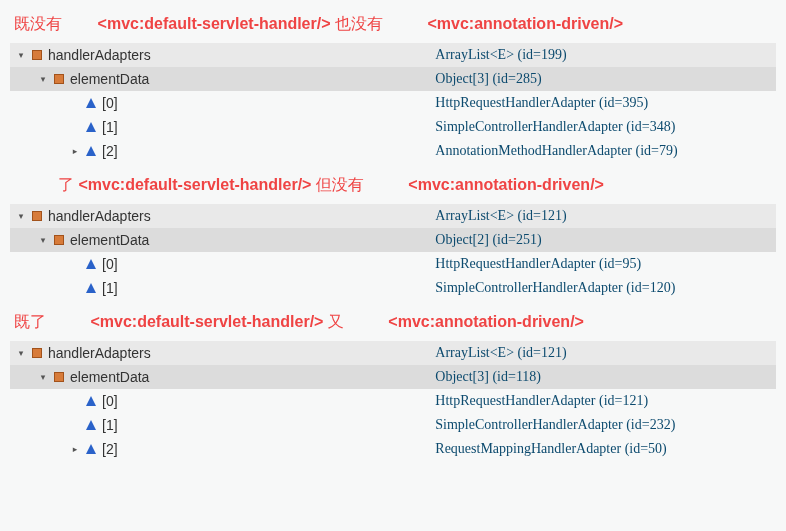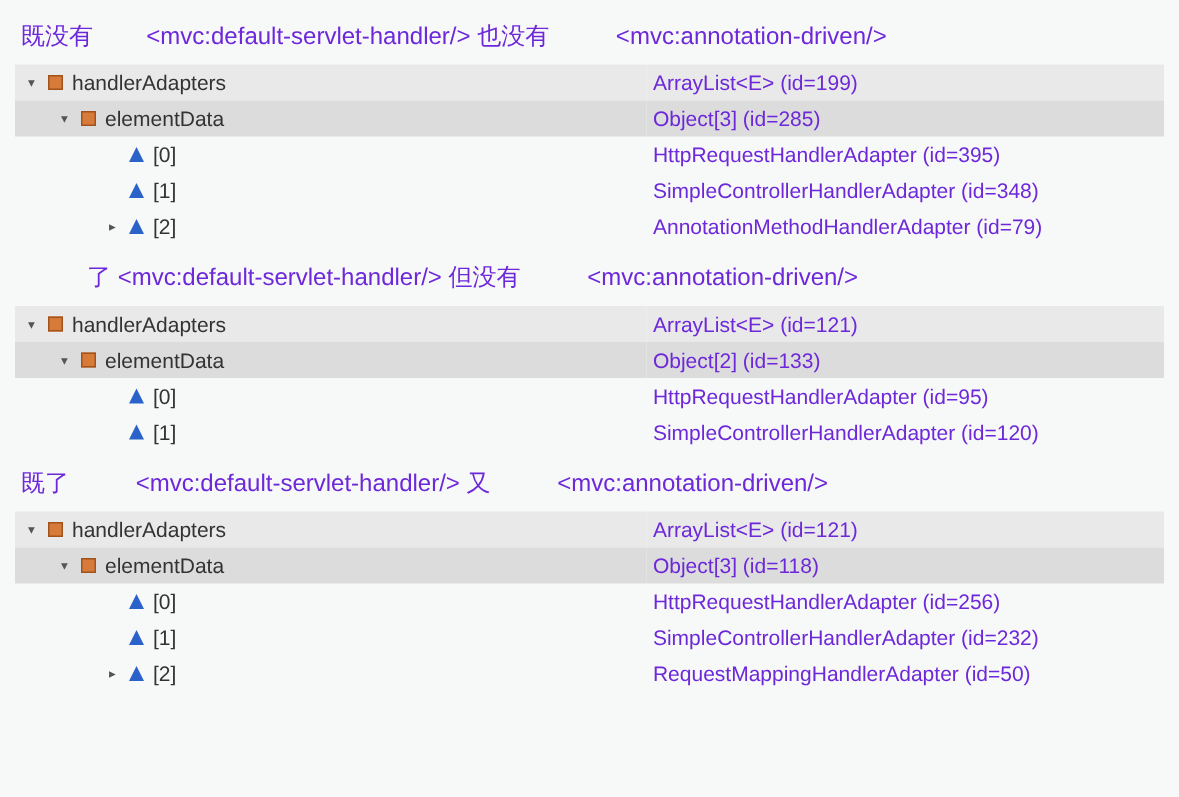--- a/index.html
+++ b/index.html
@@ -7,49 +7,50 @@
     margin: 0;
     padding: 8px 10px;
     font-family: "Microsoft YaHei", "Segoe UI", Tahoma, sans-serif;
     font-size: 14px;
     background: #f7f8f8;
     color: #222;
     width: 786px;
   }
   .caption {
     font-size: 16px;
-    color: #6d28d9;
+    color: #ef4444;
     padding: 6px 4px 8px 4px;
     display: flex;
     align-items: baseline;
     gap: 0;
     white-space: pre;
   }
-  .caption .bold { font-weight: 400; }
+  .caption .bold { font-weight: 700; }
   .caption .plain { font-weight: 400; }
   .panel {
     width: 100%;
     border-collapse: collapse;
     border: none;
     margin-bottom: 6px;
   }
   .panel tr { height: 24px; }
   .panel tr.hdr { background: #e9e9e9; }
   .panel tr.hdr-dark { background: #dcdcdc; }
   .cell-left {
     width: 55%;
     padding: 1px 4px 1px 4px;
     font-size: 14px;
     color: #333;
   }
   .cell-right {
     width: 45%;
     padding: 1px 4px;
     font-size: 14px;
-    color: #6d28d9;
+    color: #0c4a6e;
+    font-family: Liberation Serif, serif;
   }
   .row-content { display: flex; align-items: center; gap: 6px; }
   .indent-0 { padding-left: 2px; }
   .indent-1 { padding-left: 24px; }
   .indent-2 { padding-left: 56px; }
   .twisty {
     display: inline-flex;
     width: 10px; height: 10px;
     align-items: center; justify-content: center;
     color: #555;
@@ -158,21 +159,21 @@
     <td class="cell-right">ArrayList&lt;E&gt;  (id=121)</td>
   </tr>
   <tr class="hdr-dark">
     <td class="cell-left">
           <div class="row-content indent-1">
       <span class="twisty">▾</span>
       <span class="sq-orange"></span>
       <span>elementData</span>
     </div>
         </td>
-    <td class="cell-right">Object[2]  (id=133)</td>
+    <td class="cell-right">Object[2]  (id=251)</td>
   </tr>
   <tr>
     <td class="cell-left">
           <div class="row-content indent-2">
       <span class="twisty empty">▸</span>
       <span class="tri-blue"></span>
       <span>[0]</span>
     </div>
         </td>
     <td class="cell-right">HttpRequestHandlerAdapter  (id=95)</td>
@@ -222,21 +223,21 @@
     <td class="cell-right">Object[3]  (id=118)</td>
   </tr>
   <tr>
     <td class="cell-left">
           <div class="row-content indent-2">
       <span class="twisty empty">▸</span>
       <span class="tri-blue"></span>
       <span>[0]</span>
     </div>
         </td>
-    <td class="cell-right">HttpRequestHandlerAdapter  (id=256)</td>
+    <td class="cell-right">HttpRequestHandlerAdapter  (id=121)</td>
   </tr>
   <tr>
     <td class="cell-left">
           <div class="row-content indent-2">
       <span class="twisty empty">▸</span>
       <span class="tri-blue"></span>
       <span>[1]</span>
     </div>
         </td>
     <td class="cell-right">SimpleControllerHandlerAdapter  (id=232)</td>

